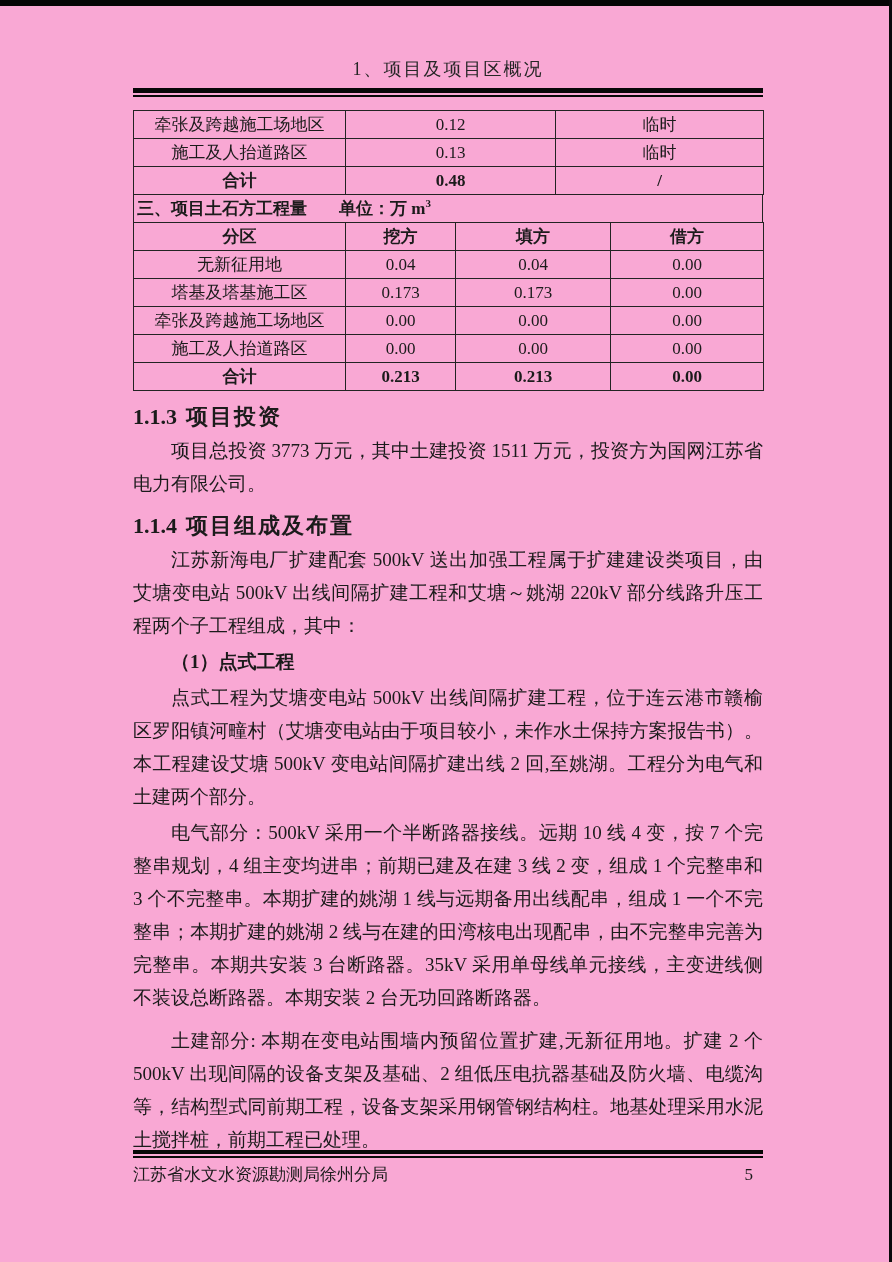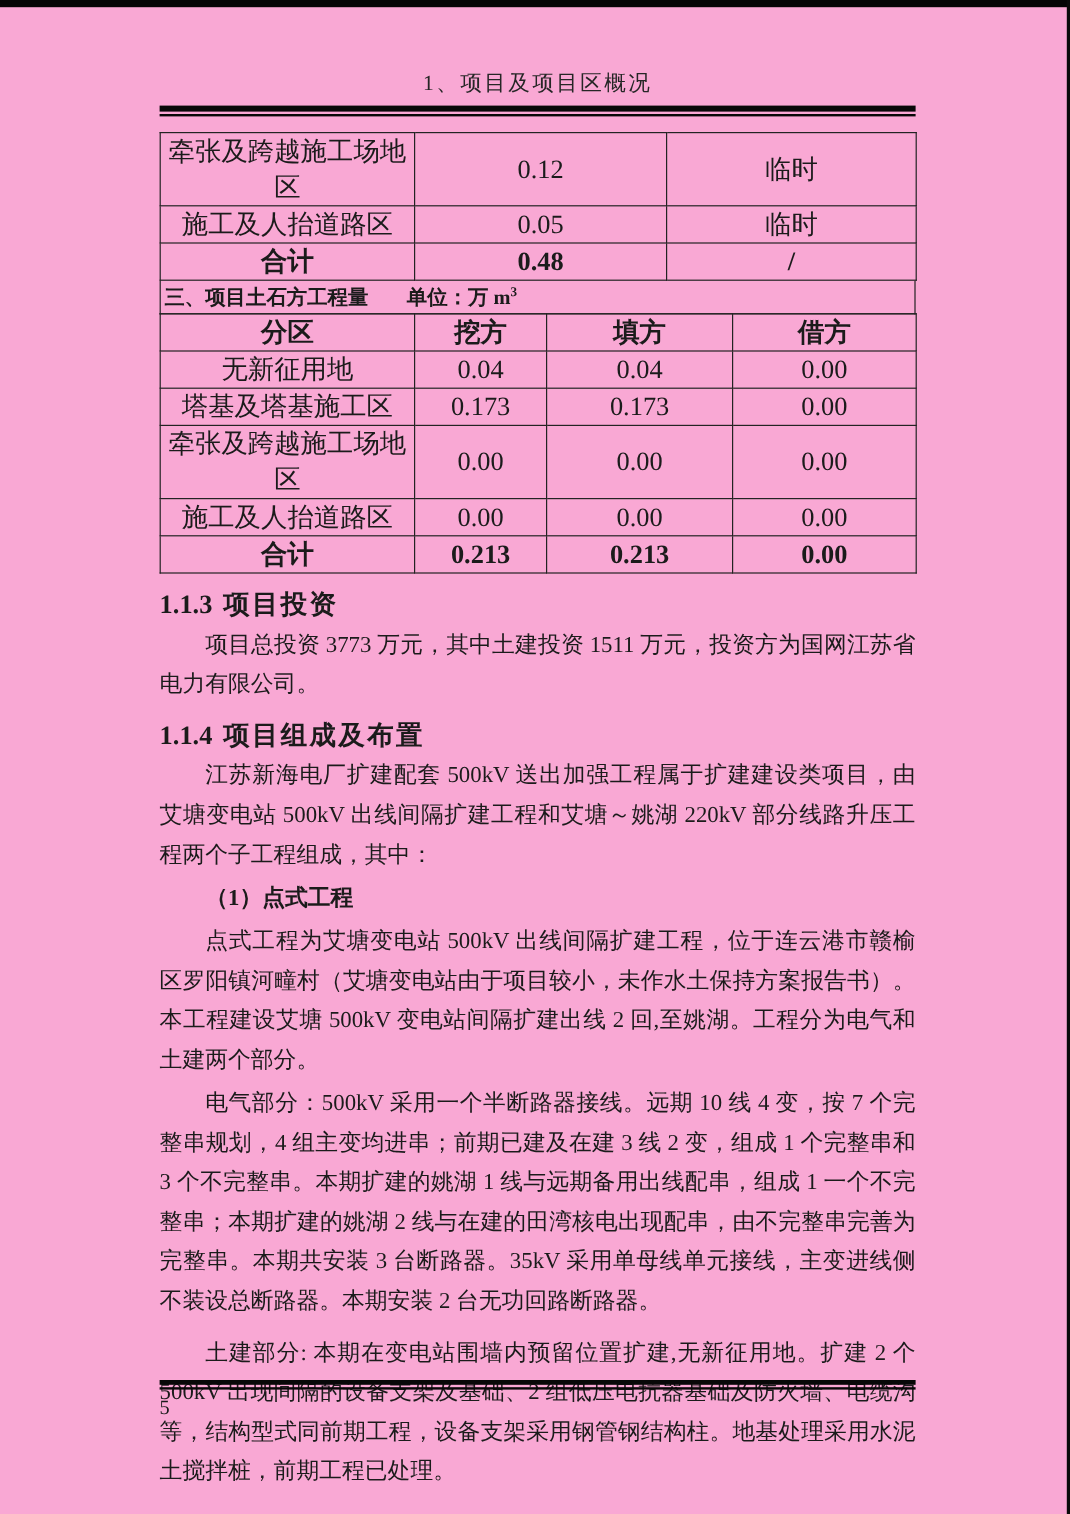--- a/index.html
+++ b/index.html
@@ -34,21 +34,21 @@
   .double-rule {
     margin-top: 6px;
     height: 2px;
     border-top: 5px solid #080808;
     border-bottom: 2px solid #080808;
   }
   .doc-table {
     width: 630px;
     border-collapse: collapse;
     table-layout: fixed;
-    font-size: 22px;
+    font-size: 17px;
   }
   .tbl-land { margin-top: 13px; }
   .tbl-earth { margin-top: -1px; }
   .doc-table td {
     border: 1px solid #232323;
     height: 27px;
     padding: 0;
     text-align: center;
     vertical-align: middle;
   }
@@ -130,21 +130,21 @@
           <col style="width:208px">
         </colgroup>
       <tbody>
         <tr>
           <td>牵张及跨越施工场地区</td>
           <td>0.12</td>
           <td>临时</td>
         </tr>
         <tr>
           <td>施工及人抬道路区</td>
-          <td>0.05</td>
+          <td>0.13</td>
           <td>临时</td>
         </tr>
         <tr class="bold-row">
           <td>合计</td>
           <td>0.48</td>
           <td>/</td>
         </tr>
       </tbody>
     </table>
 
@@ -212,16 +212,17 @@
     <p class="para sub-heading">（1）点式工程</p>
     <p class="para">点式工程为艾塘变电站 500kV 出线间隔扩建工程，位于连云港市赣榆区罗阳镇河疃村（艾塘变电站由于项目较小，未作水土保持方案报告书）。本工程建设艾塘 500kV 变电站间隔扩建出线 2 回,至姚湖。工程分为电气和土建两个部分。</p>
     <p class="para">电气部分：500kV 采用一个半断路器接线。远期 10 线 4 变，按 7 个完整串规划，4 组主变均进串；前期已建及在建 3 线 2 变，组成 1 个完整串和 3 个不完整串。本期扩建的姚湖 1 线与远期备用出线配串，组成 1 一个不完整串；本期扩建的姚湖 2 线与在建的田湾核电出现配串，由不完整串完善为完整串。本期共安装 3 台断路器。35kV 采用单母线单元接线，主变进线侧不装设总断路器。本期安装 2 台无功回路断路器。</p>
     <p class="para para-civil">土建部分: 本期在变电站围墙内预留位置扩建,无新征用地。扩建 2 个 500kV 出现间隔的设备支架及基础、2 组低压电抗器基础及防火墙、电缆沟等，结构型式同前期工程，设备支架采用钢管钢结构柱。地基处理采用水泥土搅拌桩，前期工程已处理。</p>
 
   </div>
 
   <div class="footer">
     <div class="footer-rule"></div>
     <div class="footer-row">
+      <span>江苏省水文水资源勘测局徐州分局</span>
       <span>5</span>
     </div>
   </div>
 </div>
 
 </body></html>

